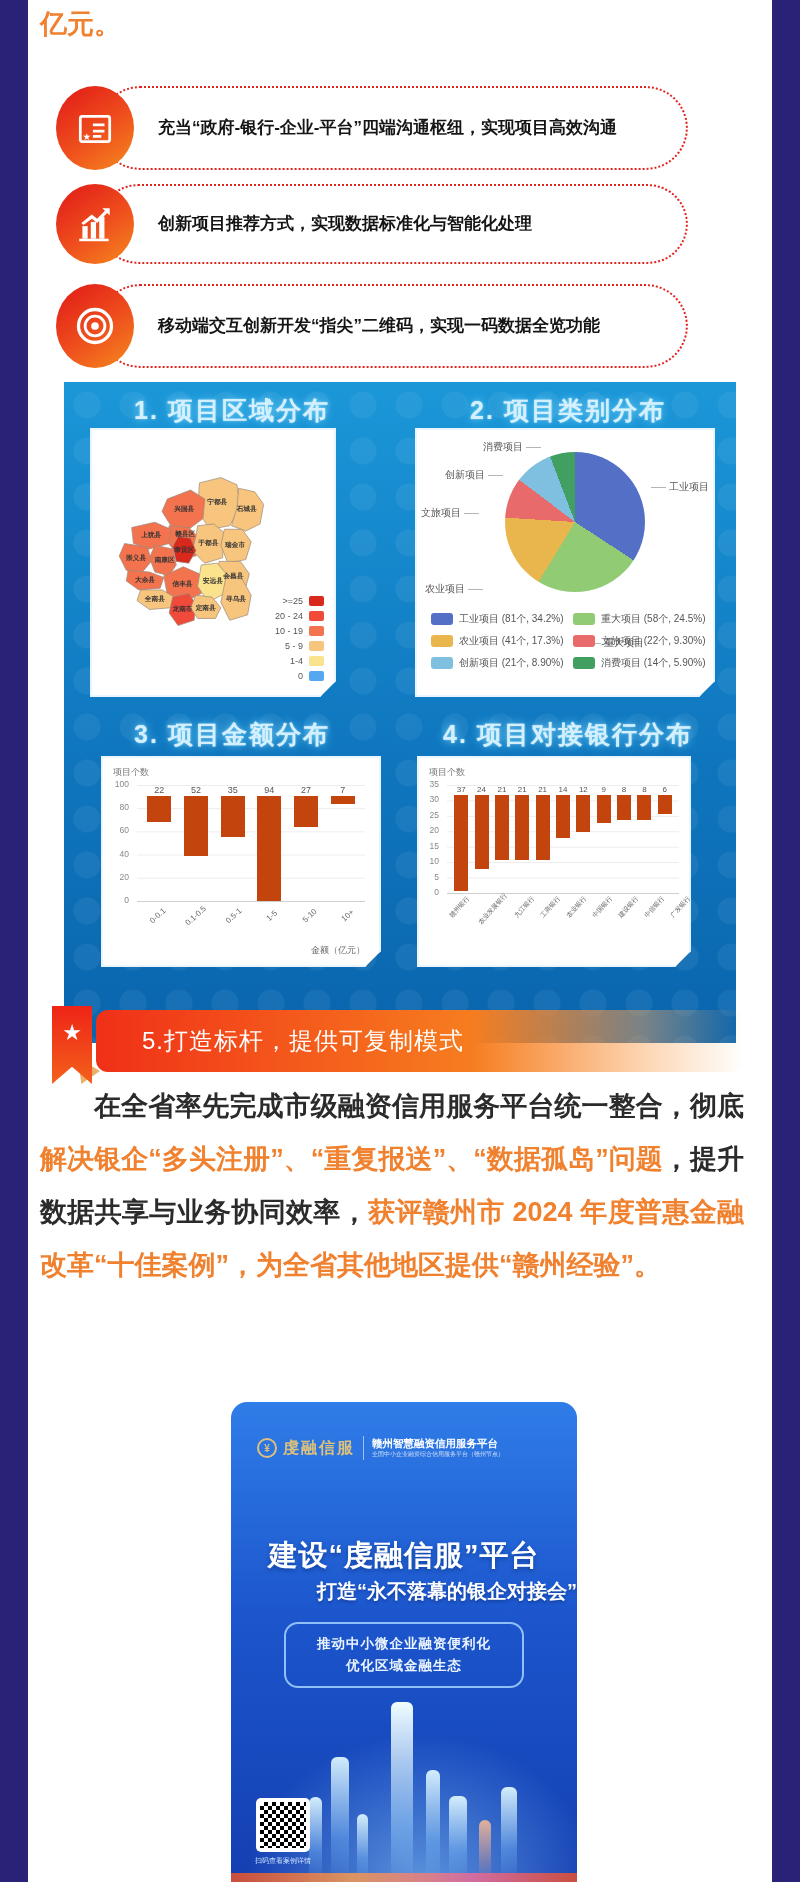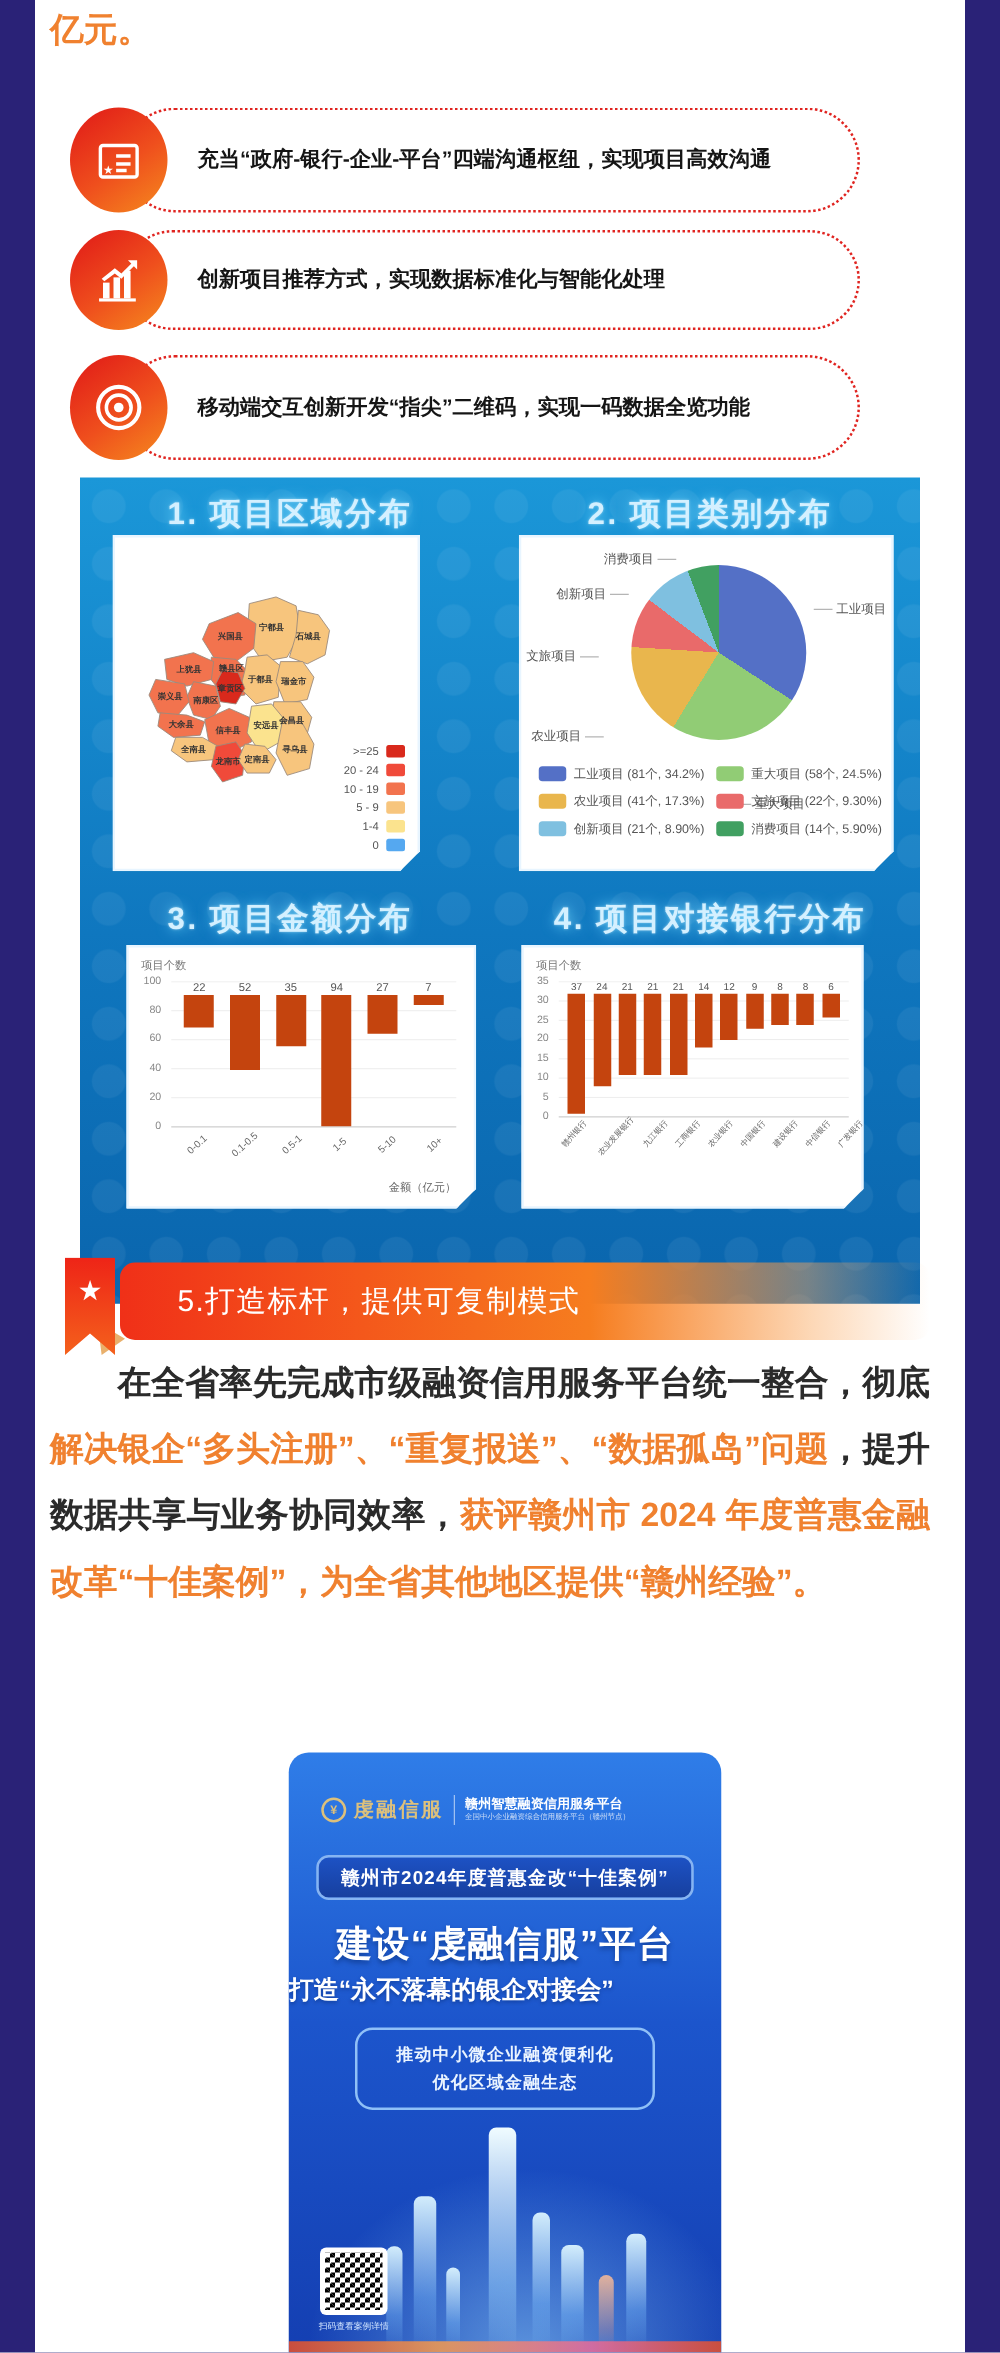--- a/index.html
+++ b/index.html
@@ -50,21 +50,21 @@
   .map-legend{position:absolute;right:10px;bottom:14px;}
   .mleg-row{display:flex;align-items:center;justify-content:flex-end;margin-top:5px;}
   .mleg-t{font-size:9px;color:#555;}
   .msw{width:15px;height:10px;border-radius:2px;margin-left:6px;display:inline-block;}
 
   
   .pie-wrap{position:relative;width:100%;height:100%;}
   .pie{position:absolute;left:88px;top:22px;width:140px;height:140px;border-radius:50%;}
   .pcl{position:absolute;display:flex;align-items:center;font-size:10px;color:#555;white-space:nowrap;}
   .pcl-line{display:inline-block;width:15px;height:1px;background:#b5b5b5;margin:0 3px;}
-  .c-consume{left:66px;top:10px;} .c-innov{left:28px;top:38px;} .c-culture{left:4px;top:88px;}
+  .c-consume{left:66px;top:10px;} .c-innov{left:28px;top:38px;} .c-culture{left:4px;top:76px;}
   .c-agri{left:8px;top:152px;} .c-major{left:166px;top:206px;} .c-industry{right:4px;top:50px;}
   .c-major .pcl-line,.c-industry .pcl-line{order:-1;}
   .pie-legend{position:absolute;left:14px;top:182px;display:grid;grid-template-columns:142px 142px;grid-row-gap:8px;}
   .pleg-row{display:flex;align-items:center;}
   .sw{width:22px;height:12px;border-radius:3px;margin-right:6px;flex:none;}
   .pleg-t{font-size:10px;color:#555;white-space:nowrap;}
 
   
   .chart-head{font-size:9px;color:#777;margin:8px 0 0 10px;}
   .chart-area{position:relative;border-bottom:1px solid #cfcfcf;}
@@ -114,21 +114,21 @@
   .logo-text{color:#dcc07c;font-size:16px;font-weight:700;letter-spacing:2px;margin:0 8px 0 6px;}
   .logo-divider{width:1px;height:24px;background:rgba(255,255,255,.55);margin-right:8px;}
   .logo-sub1{color:#fff;font-size:10.5px;font-weight:700;line-height:13px;}
   .logo-sub2{color:rgba(255,255,255,.75);font-size:6px;line-height:9px;}
   .award-band{position:absolute;top:82px;left:22px;right:22px;height:36px;border-radius:10px;
     background:linear-gradient(180deg,#1d52c4,#173f9f);border:2px solid #86b4f2;box-sizing:border-box;
     display:flex;align-items:center;justify-content:center;}
   .award-text{color:#fff;font-size:15px;font-weight:700;letter-spacing:1px;}
   .poster-title{position:absolute;top:134px;width:100%;text-align:center;color:#fff;font-size:29px;font-weight:800;
     letter-spacing:1px;text-shadow:0 2px 4px rgba(0,30,90,.45);}
-  .poster-subtitle{position:absolute;top:176px;width:100%;text-align:left;color:#fff;font-size:20px;font-weight:700;
+  .poster-subtitle{position:absolute;top:176px;width:100%;text-align:right;color:#fff;font-size:20px;font-weight:700;
     text-shadow:0 2px 3px rgba(0,30,90,.4);}
   .poster-pill{position:absolute;top:220px;left:50%;transform:translateX(-50%);width:236px;
     border:2px solid rgba(165,212,255,.85);border-radius:14px;padding:9px 0;text-align:center;}
   .pill-line{color:#eaf4ff;font-size:13.5px;font-weight:700;line-height:22px;letter-spacing:1px;}
   .buildings{position:absolute;left:0;right:0;bottom:0;height:215px;}
   .buildings::before{content:"";position:absolute;inset:auto 0 0 0;height:160px;
     background:radial-gradient(ellipse at 55% 100%,rgba(150,215,255,.55),transparent 65%);}
   .bld{position:absolute;bottom:0;border-radius:6px 6px 0 0;
     background:linear-gradient(180deg,rgba(220,245,255,.95),rgba(130,195,255,.35) 65%,rgba(130,195,255,0));}
   .b1{left:78px;width:13px;height:85px;} .b2{left:100px;width:18px;height:125px;}
@@ -469,23 +469,20 @@
 <div class="poster">
   <div class="poster-logo-row">
     <span class="logo-emblem">¥</span>
     <span class="logo-text">虔融信服</span>
     <span class="logo-divider"></span>
     <span>
       <div class="logo-sub1">赣州智慧融资信用服务平台</div>
       <div class="logo-sub2">全国中小企业融资综合信用服务平台（赣州节点）</div>
     </span>
   </div>
-  <div class="award-band">
-    <span class="award-text">赣州市2024年度普惠金改“十佳案例”</span>
-  </div>
   <div class="poster-title">建设“虔融信服”平台</div>
   <div class="poster-subtitle">打造“永不落幕的银企对接会”</div>
   <div class="poster-pill">
     <div class="pill-line">推动中小微企业融资便利化</div>
     <div class="pill-line">优化区域金融生态</div>
   </div>
   <div class="buildings">
     <div class="bld b1"></div>
     <div class="bld b2"></div>
     <div class="bld b3"></div>

